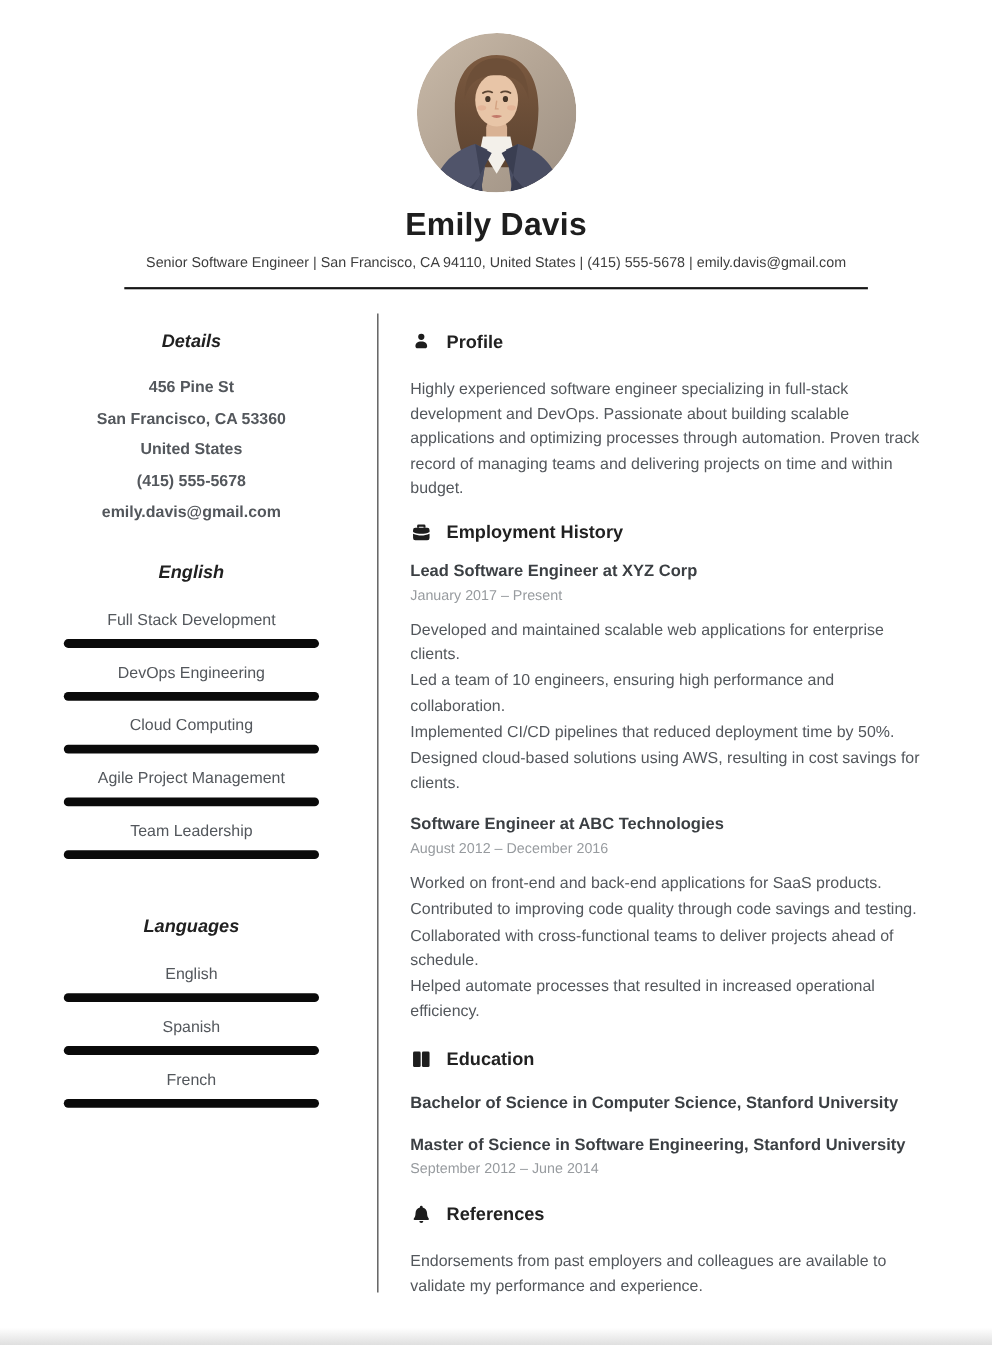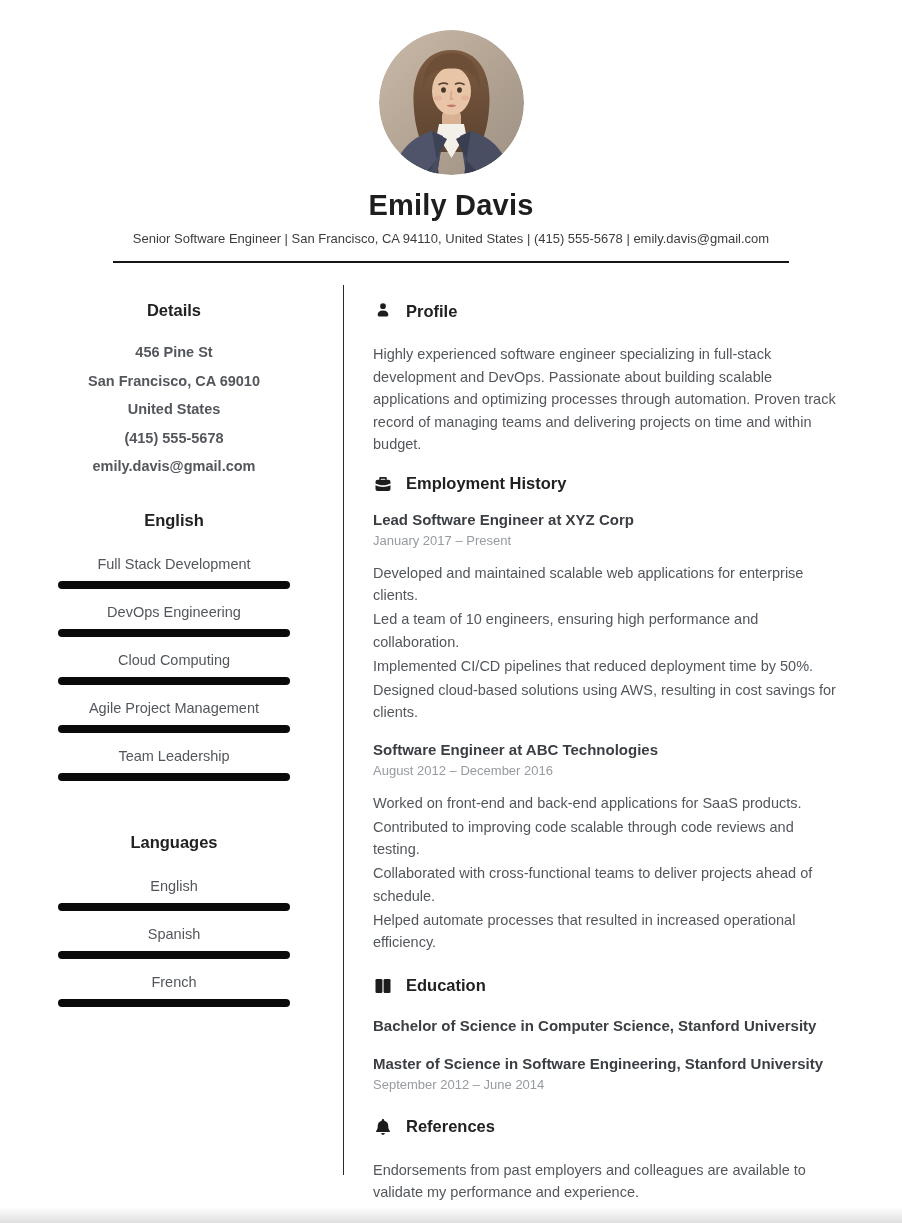--- a/index.html
+++ b/index.html
@@ -54,40 +54,41 @@
     margin-left: 53px;
     flex-shrink: 0;
   }
   .main { width: 470px; margin-left: 29px; }
 
   
   .side-heading {
     font-size: 16.5px;
     font-weight: 600;
     color: #212121;
+    font-style: italic;
   }
   .side-heading.first { margin-top: 16px; }
   .details-lines { margin-top: 18px; font-size: 14.5px; line-height: 28.5px; color: #53575c; font-weight: bold; }
   .skills-heading { margin-top: 30px; }
   .meter-list { margin-top: 24px; }
   .meter-item { margin-bottom: 13px; }
   .meter-label { font-size: 14.5px; line-height: 20px; color: #53575c; }
   .meter-bar {
     margin-top: 7px;
     height: 8px;
     width: 100%;
     background: #0a0a0a;
     border-radius: 5px;
   }
   .languages-heading { margin-top: 52px; }
 
   
   .section-header {
     display: flex;
-    align-items: center;
+    align-items: flex-end;
     gap: 13px;
     margin-top: 16px;
   }
   .section-header .sec-icon { width: 20px; height: 20px; flex-shrink: 0; display: inline-flex; }
   .section-header .sec-icon svg { width: 100%; height: 100%; }
   .section-title {
     font-size: 16.5px;
     font-weight: 600;
     color: #212121;
   }
@@ -186,21 +187,21 @@
     <div class="subtitle">Senior Software Engineer | San Francisco, CA 94110, United States | (415) 555-5678 | emily.davis@gmail.com</div>
     <div class="header-rule"></div>
   </div>
 
   <div class="columns">
 
     <div class="sidebar">
       <div class="side-heading first">Details</div>
       <div class="details-lines">
         <div>456 Pine St</div>
-        <div>San Francisco, CA 69010</div>
+        <div>San Francisco, CA 53360</div>
         <div>United States</div>
         <div>(415) 555-5678</div>
         <div>emily.davis@gmail.com</div>
       </div>
 
       <div class="side-heading skills-heading">English</div>
       <div class="meter-list">
         <div class="meter-item">
           <div class="meter-label">Full Stack Development</div>
           <div class="meter-bar"></div>
@@ -275,21 +276,21 @@
           <div class="bullet">Implemented CI/CD pipelines that reduced deployment time by 50%.</div>
           <div class="bullet">Designed cloud-based solutions using AWS, resulting in cost savings for clients.</div>
         </div>
       </div>
 
       <div class="job">
         <div class="job-title">Software Engineer at ABC Technologies</div>
         <div class="job-dates">August 2012 – December 2016</div>
         <div class="job-bullets body-text">
           <div class="bullet">Worked on front-end and back-end applications for SaaS products.</div>
-          <div class="bullet">Contributed to improving code scalable through code reviews and testing.</div>
+          <div class="bullet">Contributed to improving code quality through code savings and testing.</div>
           <div class="bullet">Collaborated with cross-functional teams to deliver projects ahead of schedule.</div>
           <div class="bullet">Helped automate processes that resulted in increased operational efficiency.</div>
         </div>
       </div>
 
       <div class="section-header edu-header">
         <span class="sec-icon">
           <svg viewBox="0 0 24 24" fill="#1d1d1d">
             <rect x="3" y="3.5" width="8.3" height="17" rx="1.6"></rect>
             <rect x="12.7" y="3.5" width="8.3" height="17" rx="1.6"></rect>

